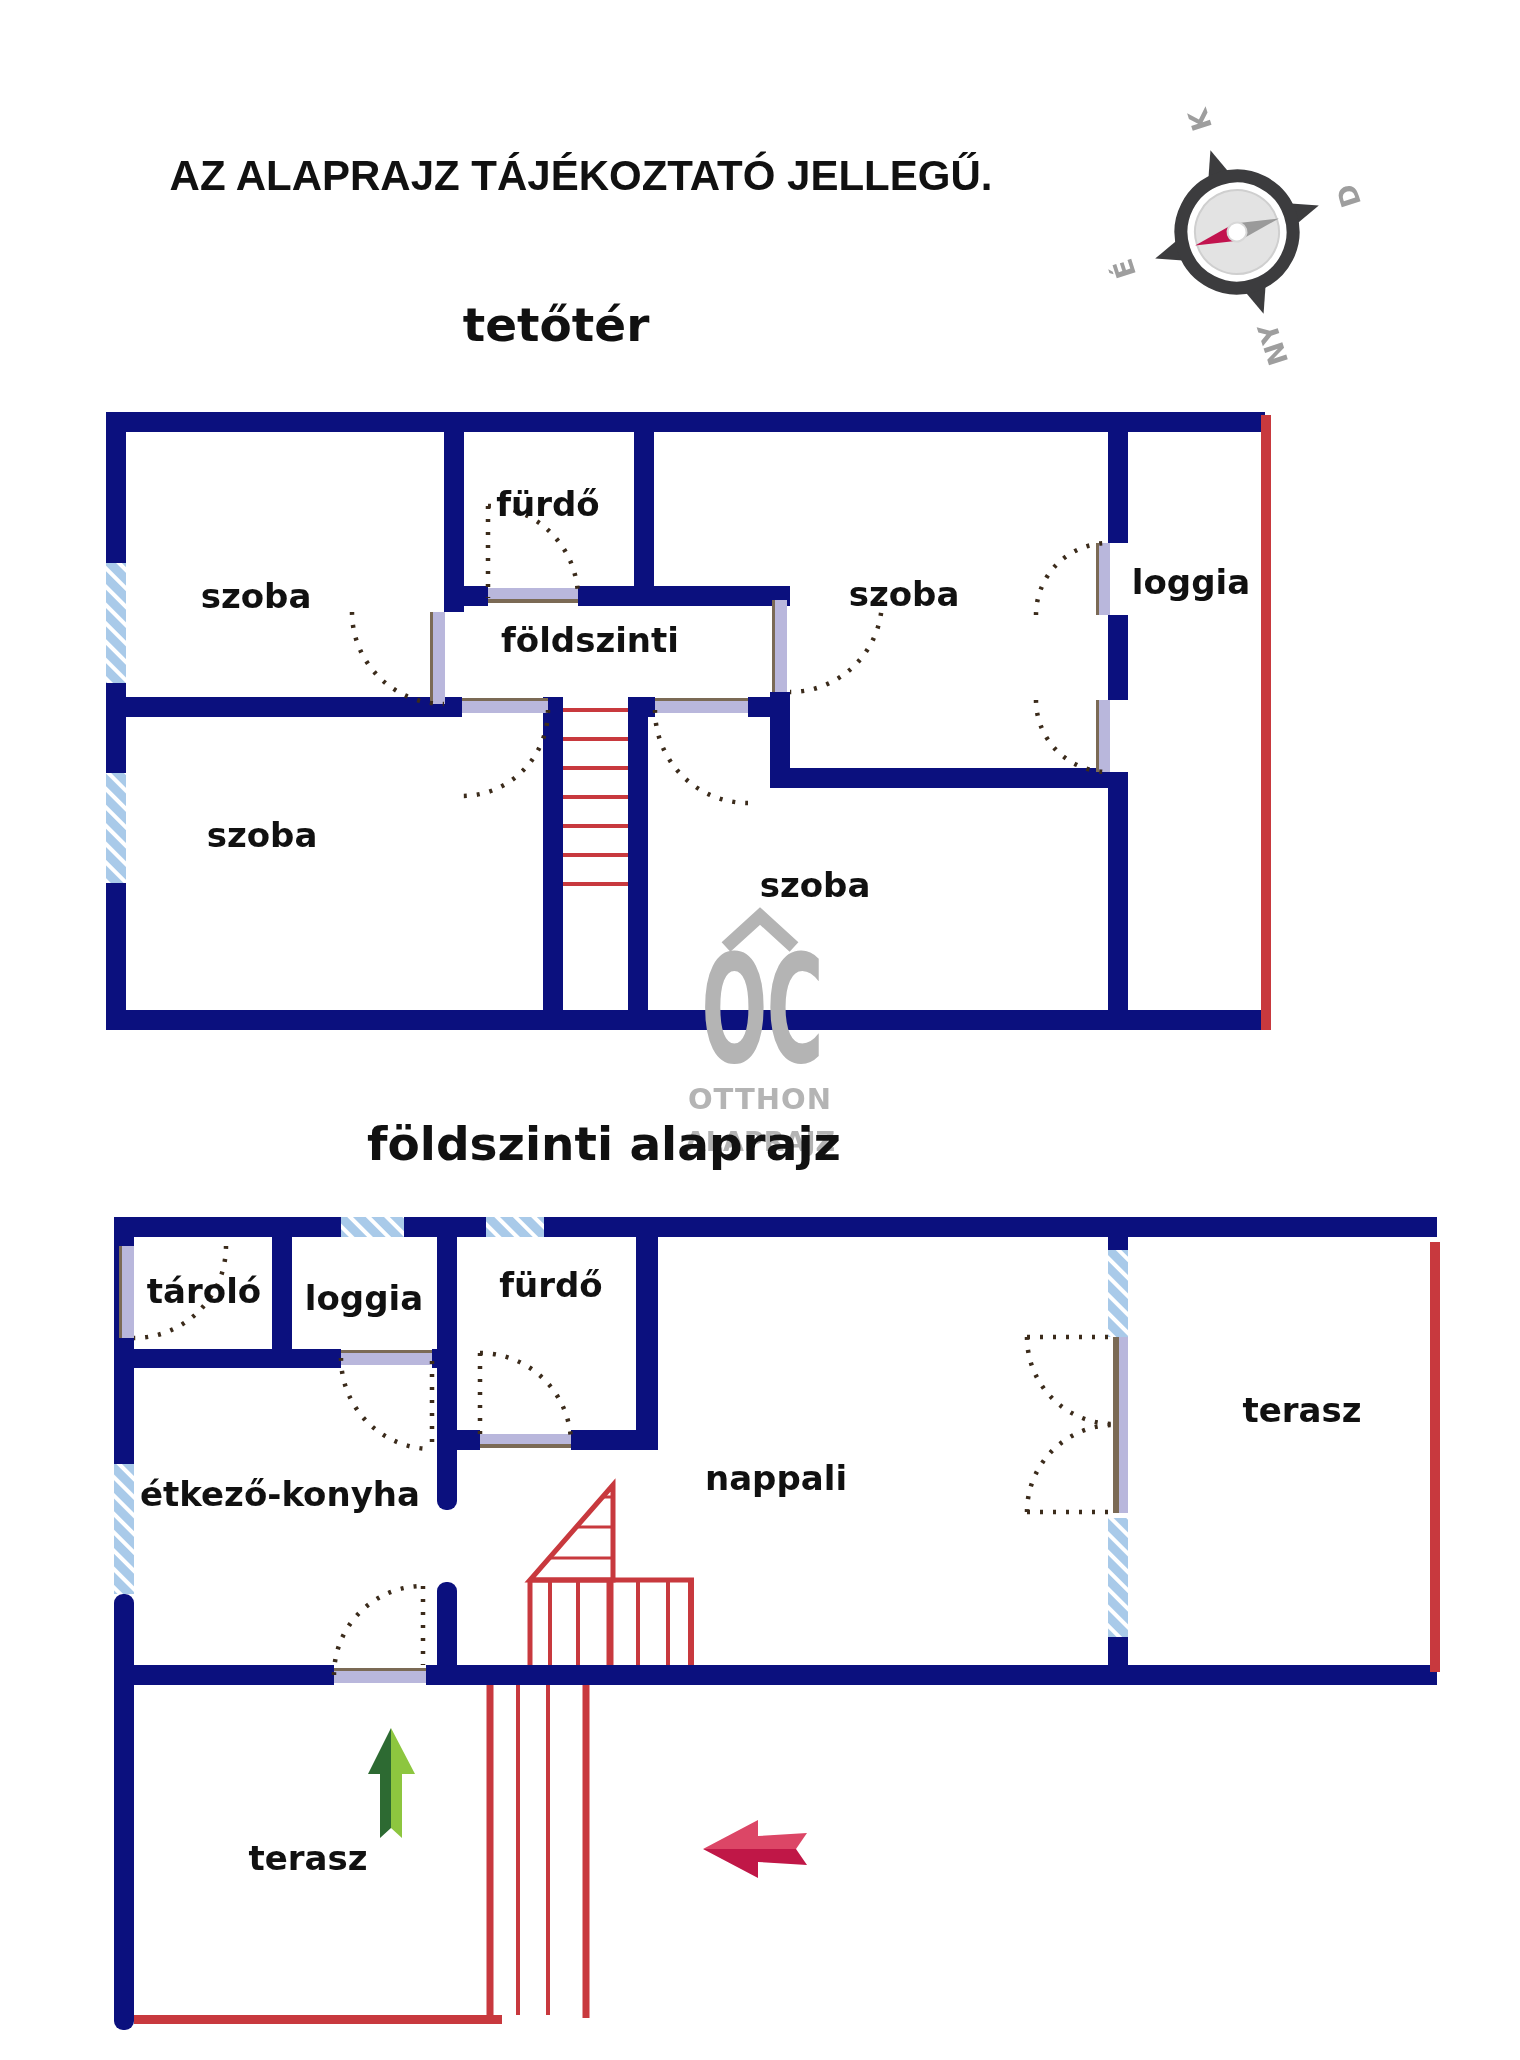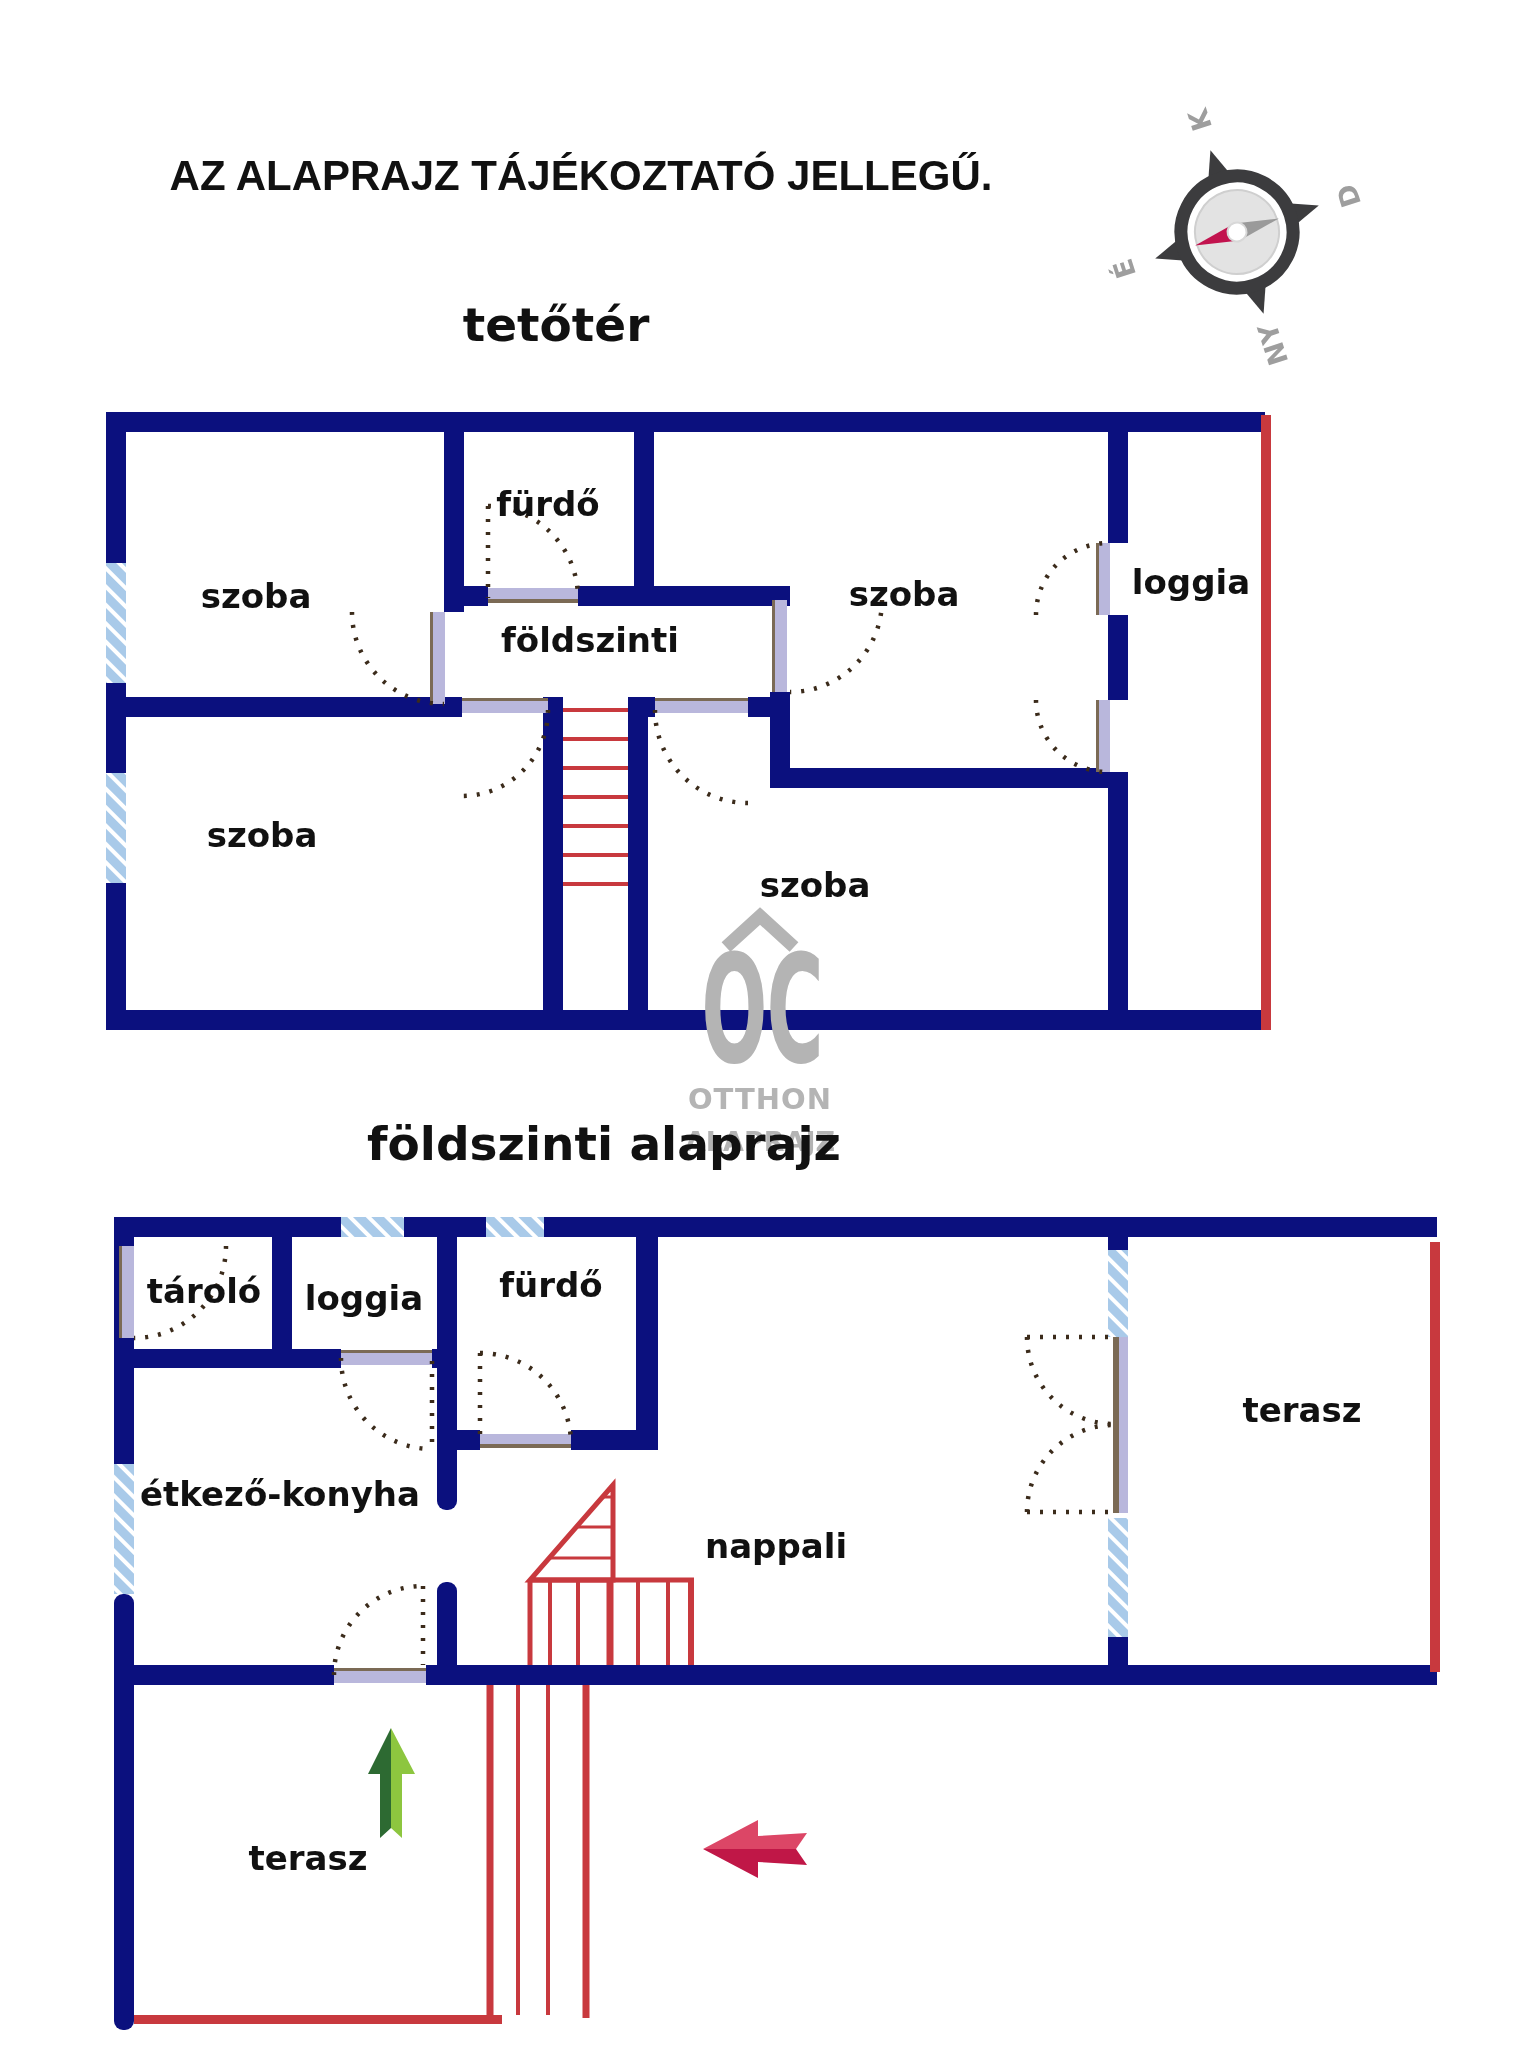--- a/index.html
+++ b/index.html
@@ -237,15 +237,15 @@
 <div class="lbl" style="left:1191px;top:582px">loggia</div>
 <div class="lbl" style="left:262px;top:835px">szoba</div>
 <div class="lbl" style="left:815px;top:885px">szoba</div>
 
 <div class="lbl lbl-section" style="left:604px;top:1143px">földszinti alaprajz</div>
 
 <div class="lbl" style="left:204px;top:1291px">tároló</div>
 <div class="lbl" style="left:364px;top:1298px">loggia</div>
 <div class="lbl" style="left:551px;top:1285px">fürdő</div>
 <div class="lbl" style="left:280px;top:1494px">étkező-konyha</div>
-<div class="lbl" style="left:776px;top:1546px">nappali</div>
+<div class="lbl" style="left:776px;top:1478px">nappali</div>
 <div class="lbl" style="left:1302px;top:1410px">terasz</div>
 <div class="lbl" style="left:308px;top:1858px">terasz</div>
 
 </body></html>

